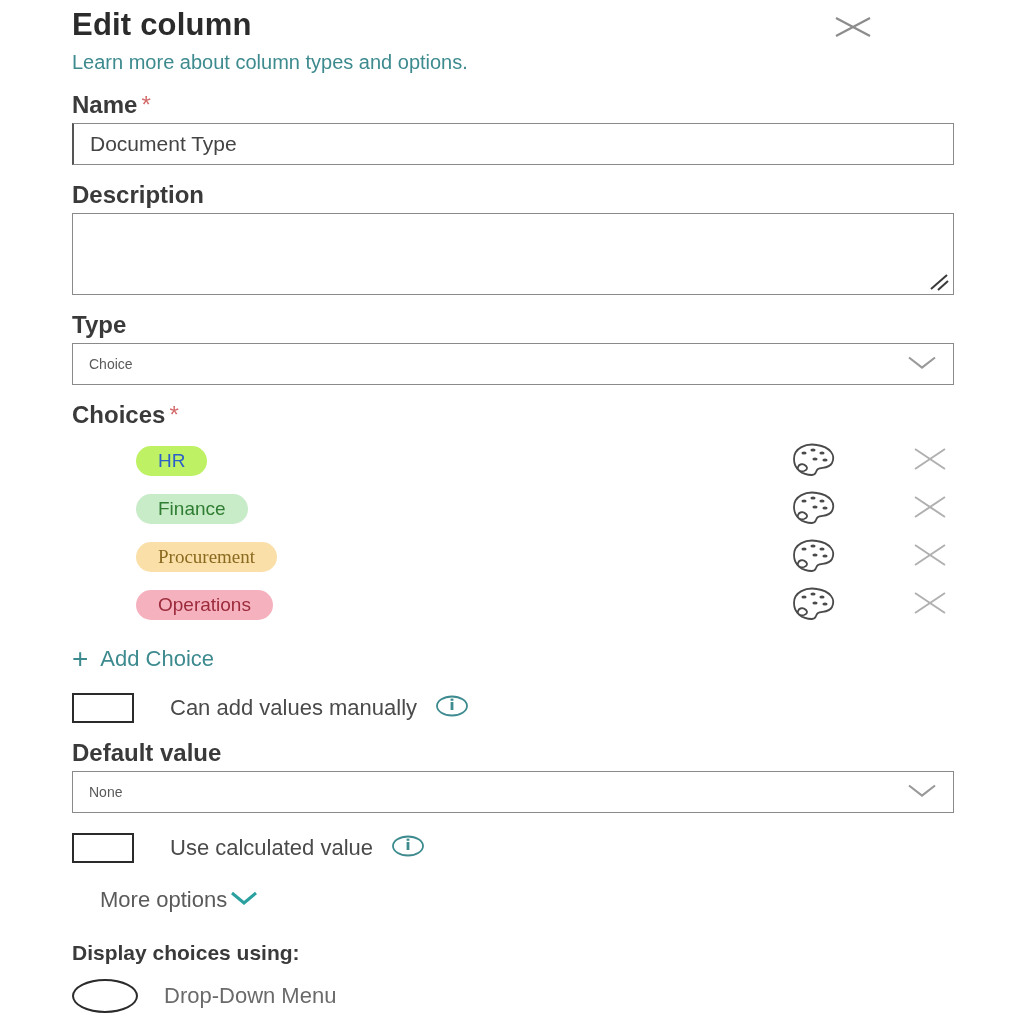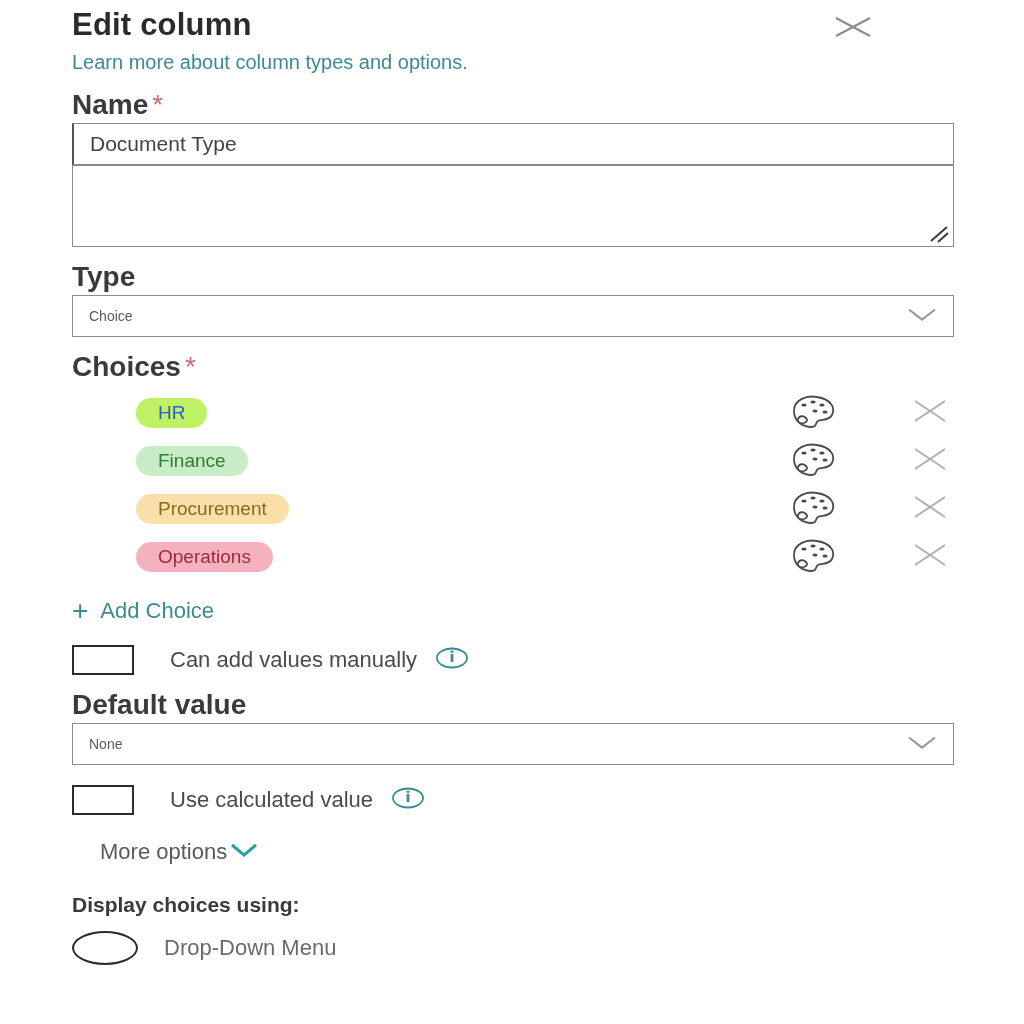--- a/index.html
+++ b/index.html
@@ -42,21 +42,21 @@
     color: #3d8a8f;
     font-size: 20px;
     line-height: 25px;
     text-decoration: none;
     margin-top: 6px;
     max-width: 740px;
     cursor: pointer;
   }
 
   .field-label {
-    font-size: 28px;
+    font-size: 24px;
     font-weight: bold;
     color: #3a3a3a;
     margin-top: 18px;
     margin-bottom: 6px;
     line-height: 24px;
   }
   .req { color: #d46a6a; font-weight: normal; margin-left: 4px; }
 
   .text-input {
     width: 882px;
@@ -228,20 +228,21 @@
 
     <h1 class="title">Edit column</h1>
 
     <a class="learn-link">Learn more about column types and options.</a>
 
     <div class="field-label">
       <span>Name</span><span class="req">*</span>
     </div>
     <div class="text-input">Document Type</div>
 
+    <div class="field-label">Description</div>
     <div class="textarea-box">
       <span class="resize-handle">
         <svg width="22" height="22" viewBox="0 0 22 22">
           <line x1="3" y1="19" x2="19" y2="5" stroke="#3a3a3a" stroke-width="2"></line>
           <line x1="10" y1="20" x2="20" y2="11" stroke="#3a3a3a" stroke-width="2"></line>
         </svg>
       </span>
     </div>
 
     <div class="field-label">Type</div>
@@ -296,21 +297,21 @@
         </span>
         <span class="delete-icon">
           <svg width="40" height="36" viewBox="0 0 40 36">
             <line x1="5" y1="8" x2="35" y2="28" stroke="#b0b0b0" stroke-width="2"></line>
             <line x1="35" y1="8" x2="5" y2="28" stroke="#b0b0b0" stroke-width="2"></line>
           </svg>
         </span>
       </div>
 
       <div class="choice-row">
-        <span class="pill" id="pill2" style="background: rgb(250, 223, 168); color: rgb(138, 106, 31);">Procurement</span>
+        <span class="pill" id="pill2" style="background: rgb(250, 223, 168); color: rgb(138, 106, 31); font-family: Liberation Serif, serif;">Procurement</span>
         <span class="palette-icon">
           <svg width="56" height="40" viewBox="0 0 56 40">
             <path d="M10 20 C10 9, 22 4, 33 6 C46 8, 52 16, 48 24 C45 30, 37 28, 34 30 C31 32, 33 36, 28 36 C18 36, 10 30, 10 20 Z
                      M22 27 C19 24, 15 25, 14 28 C13 31, 16 33, 20 32 C23 31, 24 29, 22 27 Z" fill="none" stroke="#4a4a4a" stroke-width="1.8"></path>
             <ellipse cx="20" cy="14" rx="2.6" ry="1.6" fill="#4a4a4a"></ellipse>
             <ellipse cx="29" cy="11" rx="2.6" ry="1.6" fill="#4a4a4a"></ellipse>
             <ellipse cx="38" cy="14" rx="2.6" ry="1.6" fill="#4a4a4a"></ellipse>
             <ellipse cx="41" cy="21" rx="2.6" ry="1.6" fill="#4a4a4a"></ellipse>
             <ellipse cx="31" cy="20" rx="2.6" ry="1.6" fill="#4a4a4a"></ellipse>
           </svg>

